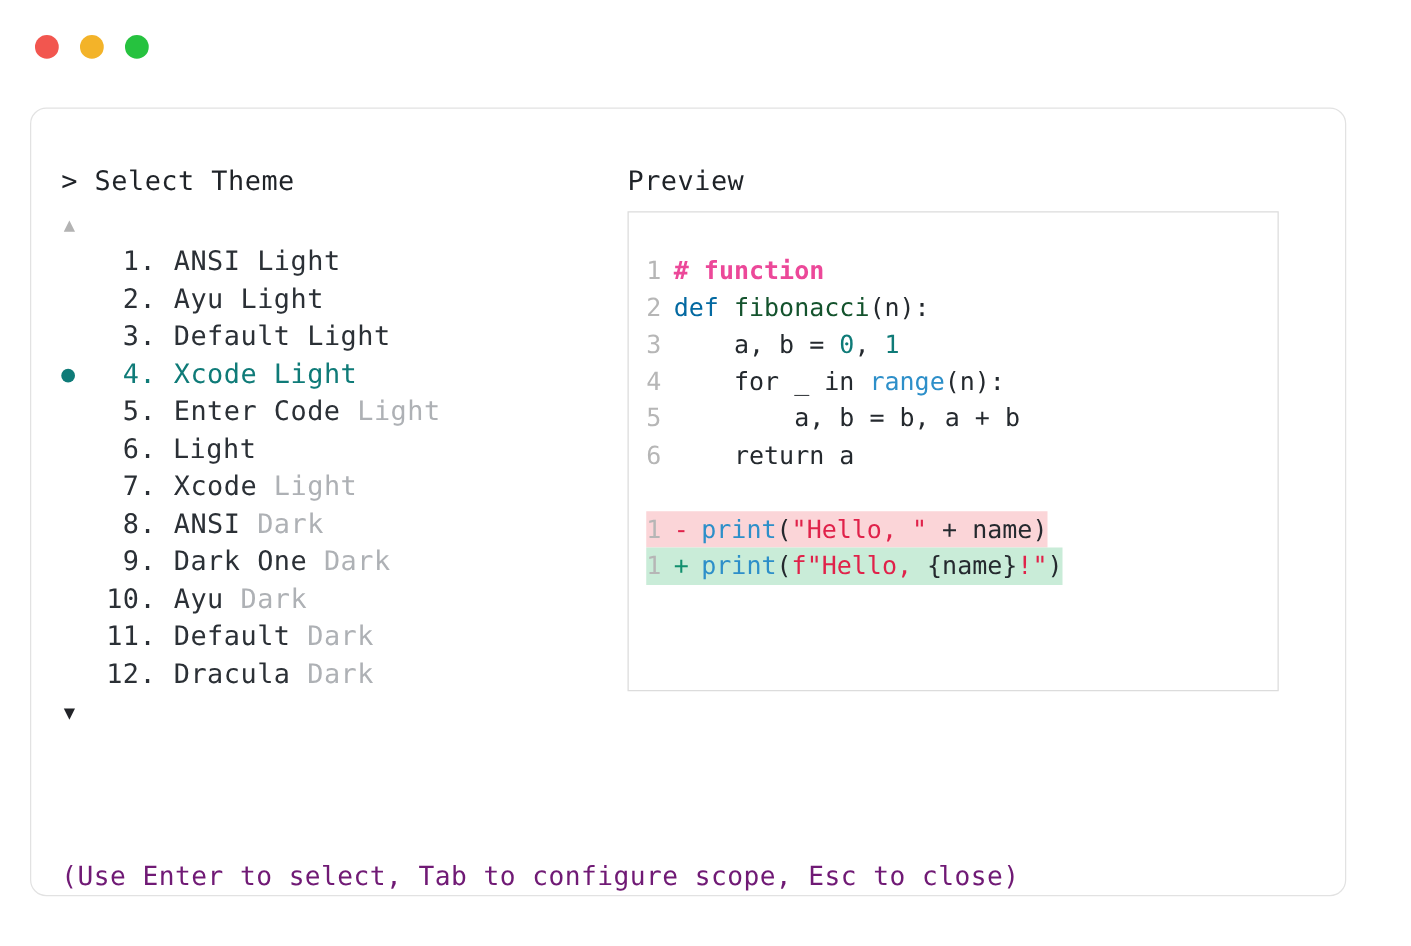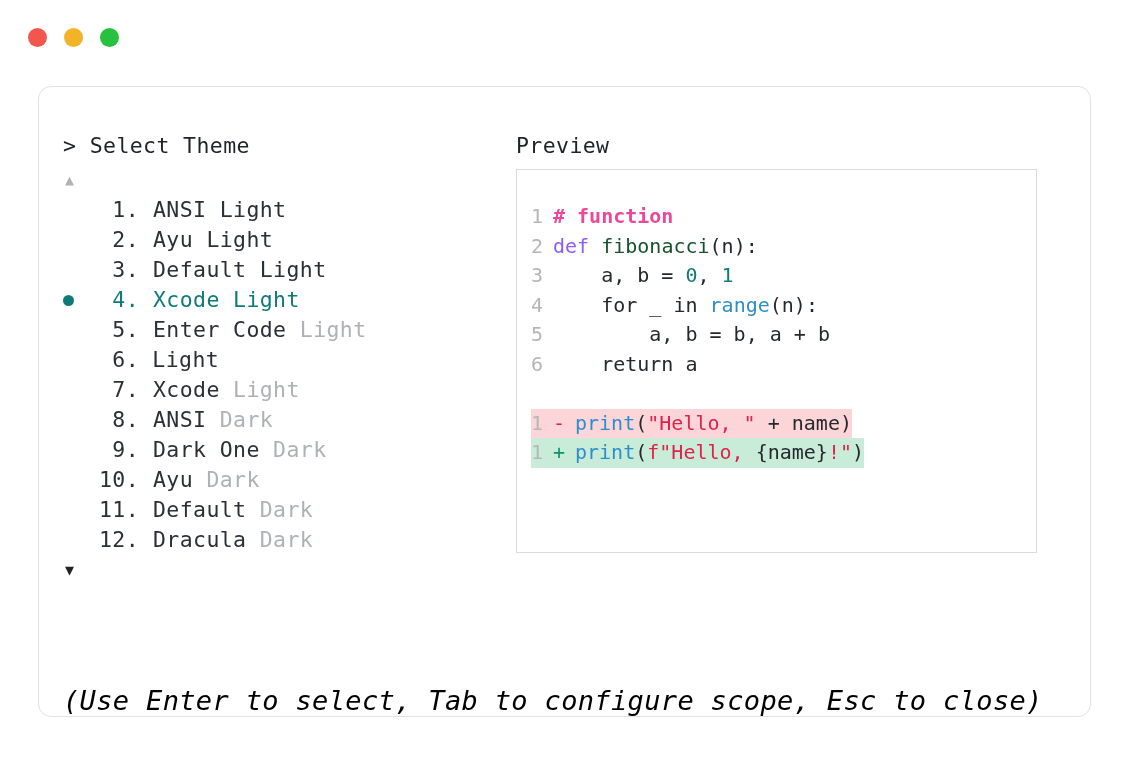--- a/index.html
+++ b/index.html
@@ -31,21 +31,21 @@
   .dot {
     width: 19px;
     height: 19px;
     border-radius: 50%;
     display: block;
   }
 
   
   .card {
     position: absolute;
-    left: 38px;
+    left: 24px;
     top: 86px;
     width: 1053px;
     height: 631px;
     border: 1.5px solid #e2e2e2;
     border-radius: 13px;
     background: #ffffff;
   }
 
   .card-inner {
     position: absolute;
@@ -172,21 +172,21 @@
     width: 12px;
     flex: none;
     text-align: right;
     margin-right: 10px;
     white-space: pre;
   }
 
   .code-body { white-space: pre; }
 
   .tok-comment { color: #ec4899; font-weight: bold; }
-  .tok-kw      { color: #8b5cf6; }
+  .tok-kw      { color: #0369a1; }
   .tok-fn      { color: #14532d; }
   .tok-num     { color: #0f7b78; }
   .tok-builtin { color: #2d8fc9; }
   .tok-str     { color: #e0224a; }
   .tok-plain   { color: #24292e; margin-top: 39px; }
   .tok-punct   { color: #24292e; }
 
   .code-gap { height: 29.5px; }
 
   
@@ -202,26 +202,25 @@
   .diff-sign { width: 14px; flex: none; margin-right: 8px; white-space: pre; }
   .sign-del { color: #e0224a; }
   .sign-add { color: #118f6e; }
 
   
   .hint {
     position: absolute;
     left: 24px;
     bottom: 0px;
     width: 100%;
-    font-size: 27px;
+    font-size: 21px;
     line-height: 30px;
     letter-spacing: 0.35px;
-    color: #000000;
-    white-space: pre;
-    font-style: italic;
+    color: #701a75;
+    white-space: pre;
   }
 </style>
 </head>
 <body>
 
 <div id="app">
 
   <div class="titlebar">
     <span class="dot" style="background: rgb(242, 86, 79);"></span>
     <span class="dot" style="background: rgb(243, 179, 41);"></span>

